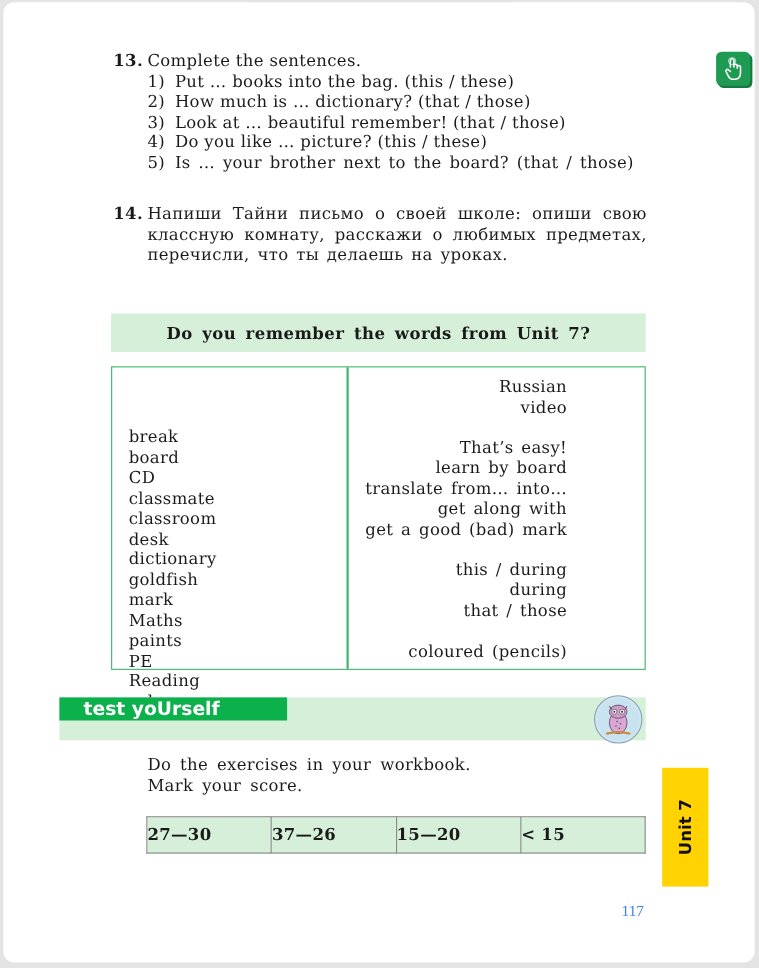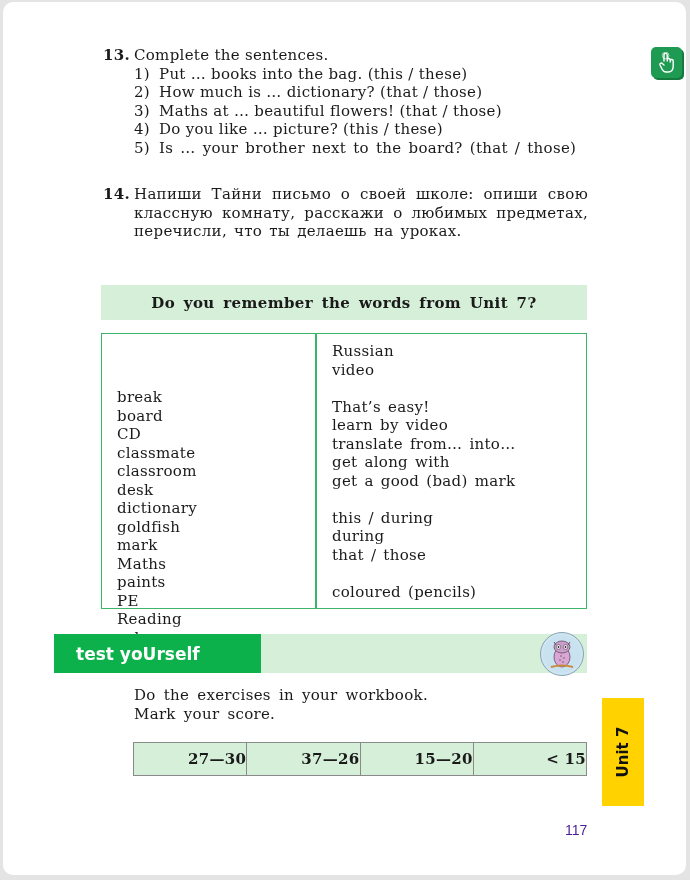--- a/index.html
+++ b/index.html
@@ -29,68 +29,68 @@
     position: absolute; left: 98px; top: 283px; width: 486px; height: 35px;
     background: #d6efd8; display: flex; align-items: center; justify-content: center;
     font-weight: bold; font-size: 15px; letter-spacing: 0.4px; word-spacing: 3px;
   }
   .words-box {
     position: absolute; left: 98px; top: 331px; width: 484px; height: 274px;
     border: 1.5px solid #3cb46a;
   }
   .words-col { position: absolute; top: 8px; font-size: 15px; line-height: 18.5px; letter-spacing: 0.3px; word-spacing: 2px; }
   .words-col.left { left: 15px; margin-top: 46px; }
-  .words-col.right { left: 230px; }
+  .words-col.right { left: 230px; text-align: right; }
   .words-divider { position: absolute; left: 213px; top: 0; bottom: 0; width: 1.5px; background: #3cb46a; }
   .word { height: 18.5px; white-space: nowrap; }
 
   .test-band {
     position: absolute; left: 51px; top: 632px; width: 533px; height: 39px; background: #d6efd8;
   }
   .test-label {
-    position: absolute; left: 0; top: 0; width: 207px; height: 39px; background: #0db14b;
+    position: absolute; left: 0; top: 0; width: 207px; height: 21px; background: #0db14b;
     color: #ffffff; font-family: "DejaVu Sans", "Liberation Sans", sans-serif; font-weight: bold;
     font-size: 17px; display: flex; align-items: center; padding-left: 22px; box-sizing: border-box;
   }
   .owl-badge {
     position: absolute; left: 537px; top: 630px; width: 42px; height: 42px; border-radius: 50%;
     background: #cfe6f2; border: 1.5px solid #8aa2b5; overflow: hidden;
   }
   .test-text { position: absolute; left: 131px; top: 684px; font-size: 15px; line-height: 19px; letter-spacing: 0.3px; word-spacing: 3px; }
 
   .score-table {
     position: absolute; left: 130px; top: 740px; width: 454px; border-collapse: collapse;
     font-size: 15px; letter-spacing: 0.3px;
   }
-  .score-table td { border: 1px solid #8a8a8a; text-align: right; width: 25%; padding: 0; }
+  .score-table td { border: 1px solid #8a8a8a; text-align: left; width: 25%; padding: 0; }
   .score-table tr.h td { background: #d6efd8; height: 32px; font-weight: bold; }
   .score-table tr.v td { height: 31px; }
 
   .unit-tab {
     position: absolute; left: 599px; top: 696px; width: 42px; height: 108px; background: #ffd200;
     display: flex; align-items: center; justify-content: center;
   }
   .unit-tab span {
     transform: rotate(-90deg); font-family: "DejaVu Sans", "Liberation Sans", sans-serif;
     font-weight: bold; font-size: 15px; white-space: nowrap; color: #111;
   }
-  .page-number { position: absolute; left: 562px; top: 820px; font-family: Liberation Sans, sans-serif; font-size: 14px; color: #4c1d95; }
+  .page-number { position: absolute; left: 562px; top: 820px; font-family: Liberation Serif, serif; font-size: 14px; color: #3b82f6; }
 </style>
 </head>
 <body>
 
 <div class="page">
 
   <div class="ex" style="top:44px;">
     <span class="ex-num">13.</span>
     <div class="ex-body">
       <div class="title">Complete the sentences.</div>
       <div class="item"><span class="n">1)</span><span>Put … books into the bag. (this / these)</span></div>
       <div class="item"><span class="n">2)</span><span>How much is … dictionary? (that / those)</span></div>
-      <div class="item"><span class="n">3)</span><span>Maths at … beautiful flowers! (that / those)</span></div>
+      <div class="item"><span class="n">3)</span><span>Look at … beautiful remember! (that / those)</span></div>
       <div class="item"><span class="n">4)</span><span>Do you like … picture? (this / these)</span></div>
       <div class="item justify"><span class="n">5)</span><span>Is … your brother next to the board? (that / those)</span></div>
     </div>
   </div>
 
   <div class="ex" style="top:183px;">
     <span class="ex-num">14.</span>
     <div class="ex-body justify">Напиши Тайни письмо о своей школе: опиши свою классную комнату, расскажи о любимых предметах, перечисли, что ты делаешь на уроках.</div>
   </div>
 
@@ -119,21 +119,21 @@
       <div class="word">paints</div>
       <div class="word">PE</div>
       <div class="word">Reading</div>
       <div class="word">ruler</div>
     </div>
     <div class="words-col right">
       <div class="word">Russian</div>
       <div class="word">video</div>
       <div class="word"></div>
       <div class="word">That’s easy!</div>
-      <div class="word">learn by video</div>
+      <div class="word">learn by board</div>
       <div class="word">translate from… into…</div>
       <div class="word">get along with</div>
       <div class="word">get a good (bad) mark</div>
       <div class="word"></div>
       <div class="word">this / during</div>
       <div class="word">during</div>
       <div class="word">that / those</div>
       <div class="word"></div>
       <div class="word">coloured (pencils)</div>
     </div>

